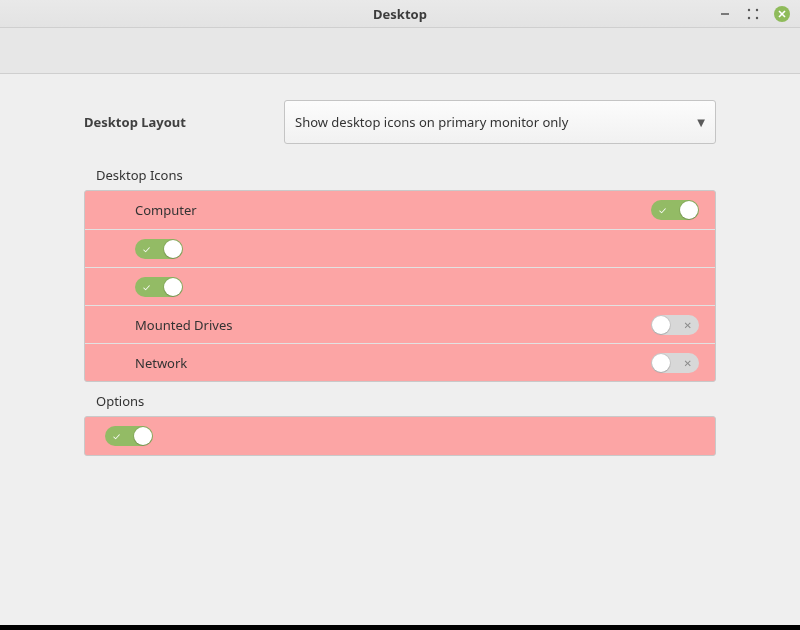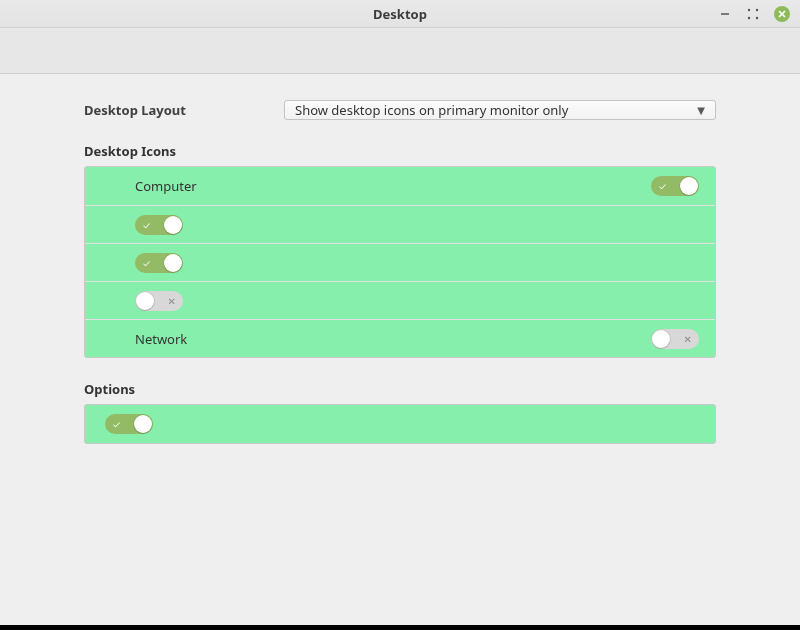--- a/index.html
+++ b/index.html
@@ -72,42 +72,42 @@
     gap: 20px;
     margin-bottom: 22px;
   }
   .label-col {
     width: 180px;
     font-weight: 700;
     color: #404040;
   }
   .combo {
     flex: 1;
-    height: 20px;
+    height: 44px;
     background: linear-gradient(#fcfcfc, #f1f1f1);
     border: 1px solid #c4c4c4;
     border-radius: 3px;
     display: flex;
     align-items: center;
     padding: 0 10px;
     cursor: pointer;
   }
   .combo-text { flex: 1; color: #333; }
   .combo-arrow { color: #5a5a5a; font-size: 10px; }
   .section-header {
-    font-weight: 700;
+    font-weight: 400;
     color: #333;
-    margin: 0 0 6px 0;
+    margin: 0 0 6px 12px;
   }
   .section-header.first { margin-top: 0; }
   .list {
     border: 1px solid #c9c9c9;
     border-radius: 3px;
-    background: #86efac;
-    margin-bottom: 22px;
+    background: #fca5a5;
+    margin-bottom: 10px;
   }
   .list-row {
     display: flex;
     align-items: center;
     height: 38px;
     padding: 0 16px 0 50px;
     border-top: 1px solid #e2e2e2;
   }
   .list-row:first-child { border-top: none; }
   .list-row.no-indent { padding-left: 20px; }
@@ -198,20 +198,21 @@
             <span class="knob"></span>
           </div>
         </div>
         <div class="list-row">
           <div class="switch on">
             <span class="mark">✓</span>
             <span class="knob"></span>
           </div>
         </div>
         <div class="list-row">
+          <span class="row-label">Mounted Drives</span>
           <div class="switch off">
             <span class="mark">✕</span>
             <span class="knob"></span>
           </div>
         </div>
         <div class="list-row">
           <span class="row-label">Network</span>
           <div class="switch off">
             <span class="mark">✕</span>
             <span class="knob"></span>

